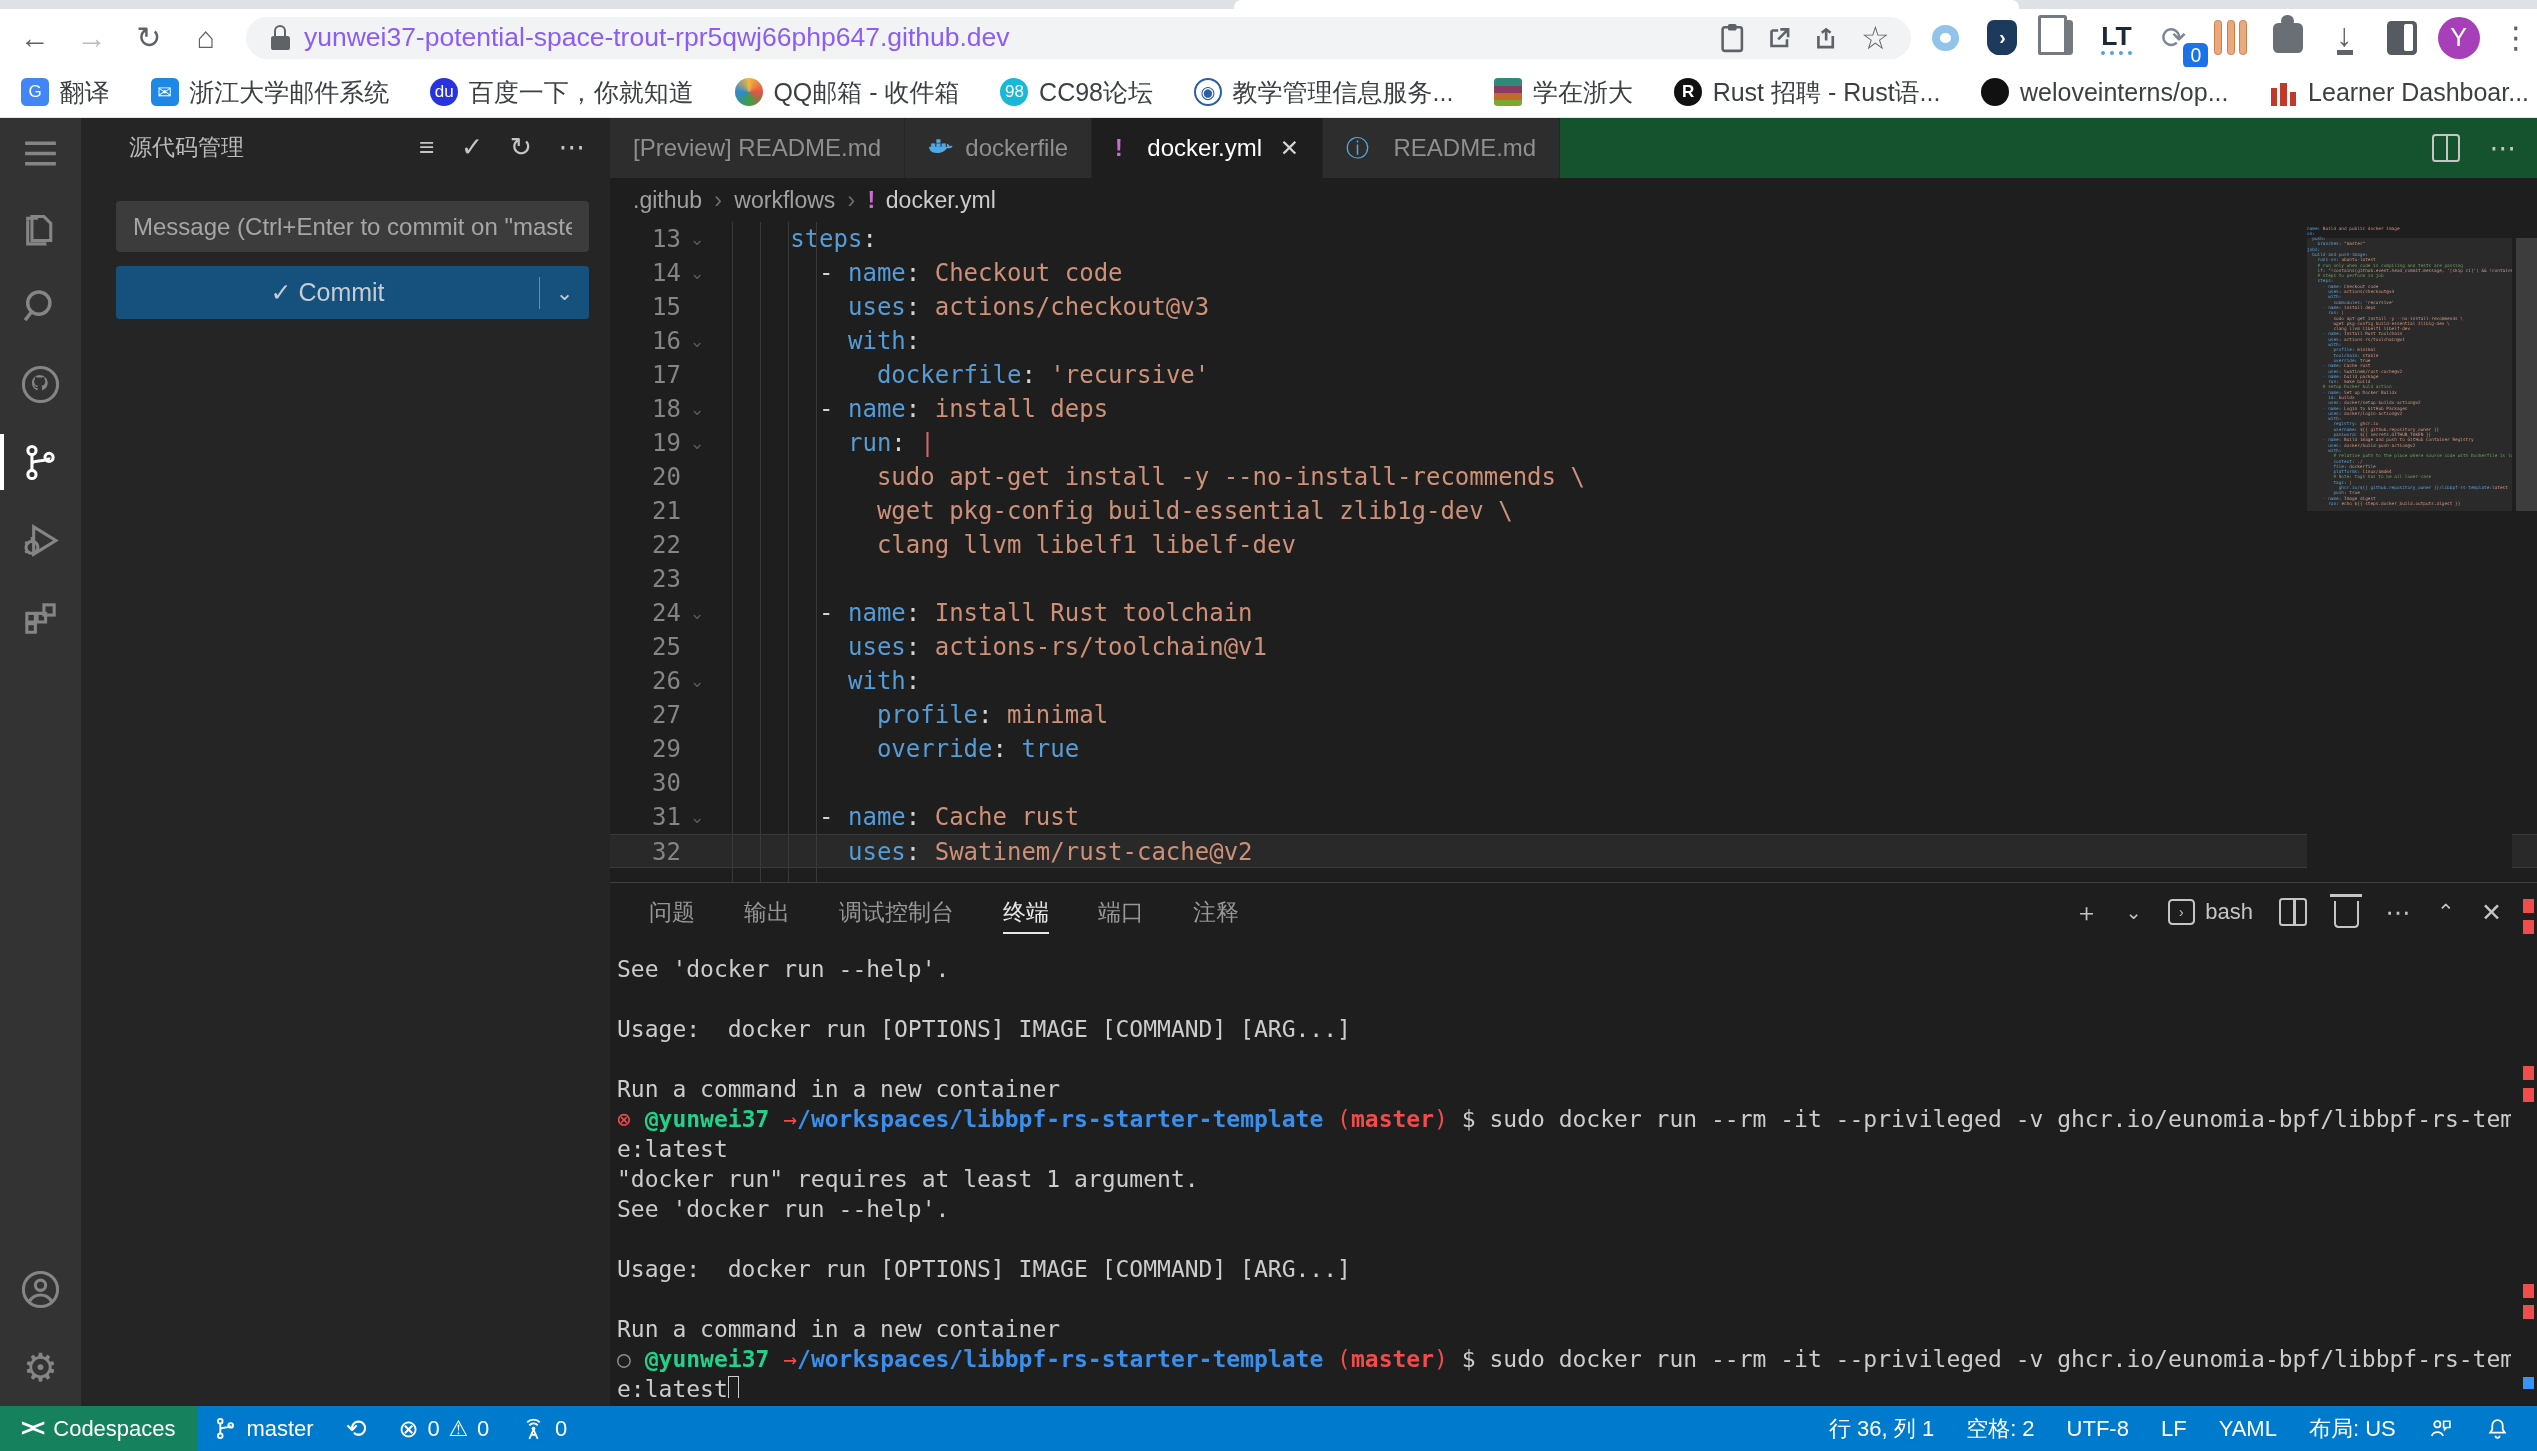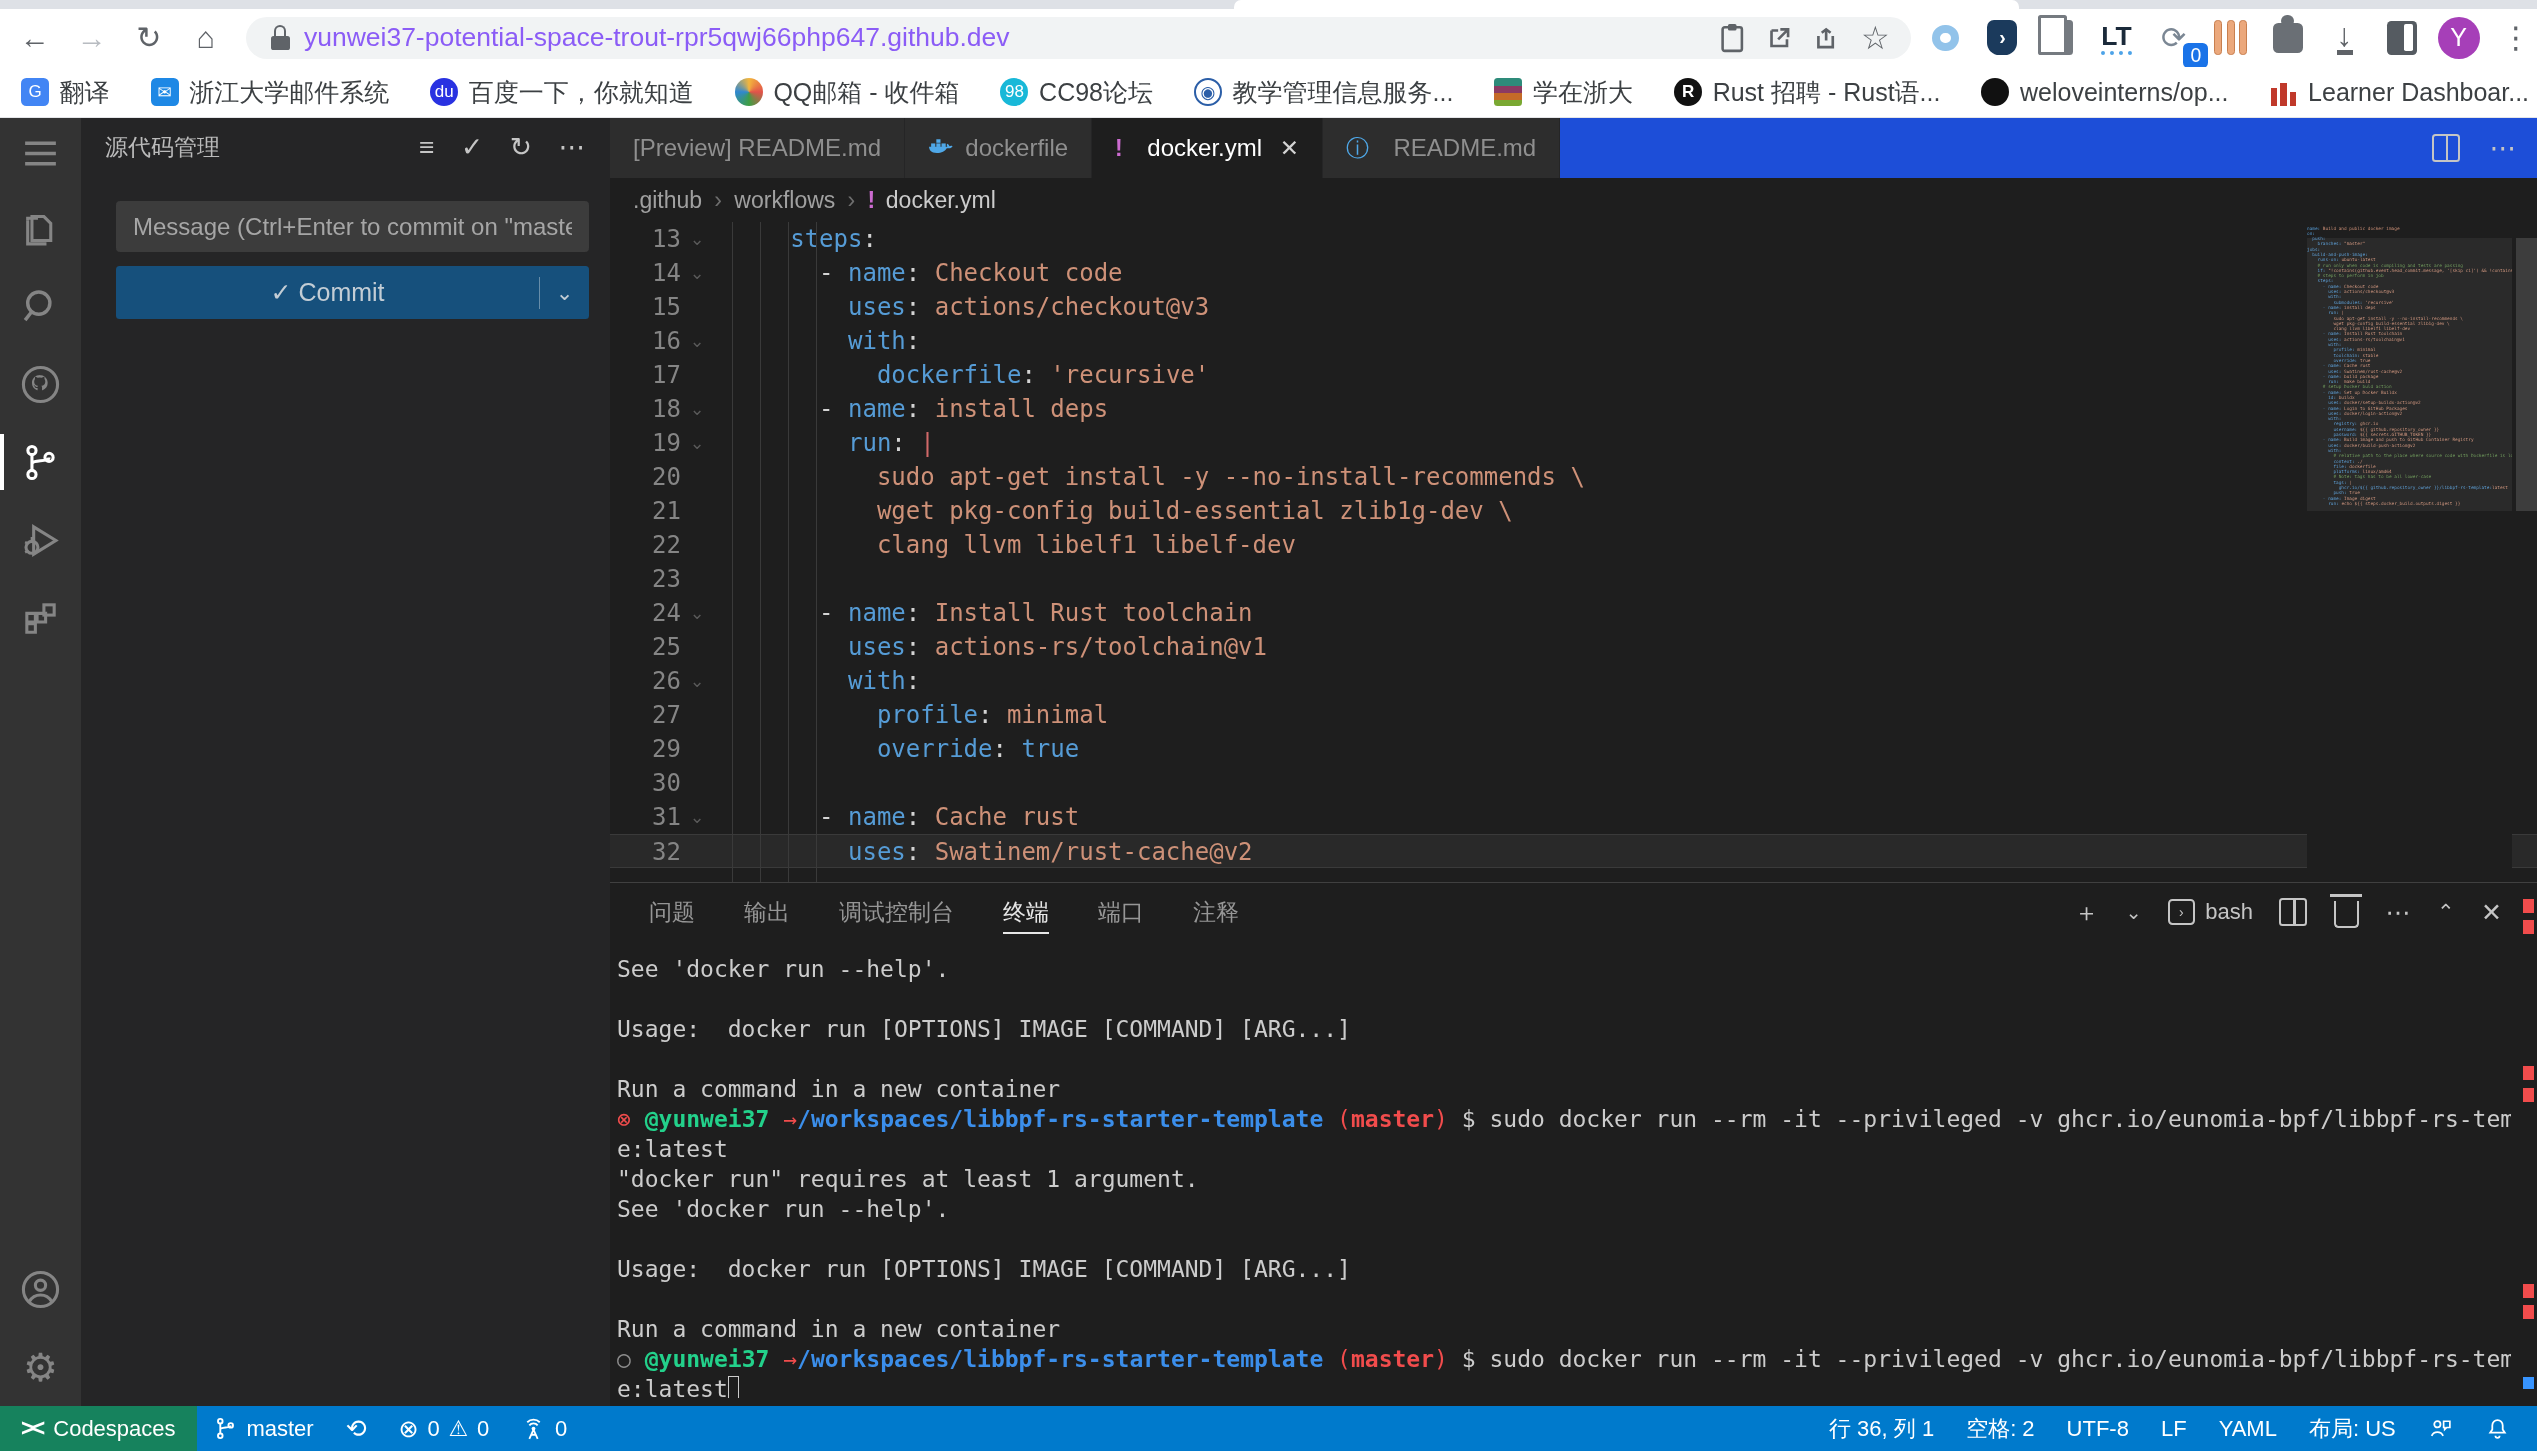--- a/index.html
+++ b/index.html
@@ -60,34 +60,34 @@
 
   #activitybar { position:absolute; left:0; top:0; width:81px; height:1288px; background:#333333; display:flex; flex-direction:column; align-items:center; }
   .act { width:81px; height:78px; display:flex; align-items:center; justify-content:center; color:#858585; position:relative; }
   .act.active { color:#ffffff; }
   .act.active:before { content:""; position:absolute; left:0; top:10.6px; bottom:10.6px; width:3.5px; background:#ffffff; }
   .act svg { width:41px; height:41px; }
   .act.hamburger { height:71px; }
   #act-spacer { flex:1; }
 
   #sidebar { position:absolute; left:81px; top:0; width:529px; height:1288px; background:#252526; }
-  #sidebar-header { display:flex; align-items:center; height:58px; padding:0 25px 0 24px; }
+  #sidebar-header { display:flex; align-items:center; height:58px; padding:0 25px 0 48px; }
   #sidebar-title { font-size:23px; color:#bbbbbb; flex:1; }
   .sb-ico { color:#c5c5c5; font-size:26.5px; margin-left:26.5px; }
   #commit-msg { margin:25px 21px 0 35px; width:473px; height:51px; background:#3c3c3c; border:0.9px solid #3c3c3c; border-radius:3.5px;
                 color:#a6a6a6; font-size:24px; padding:0 16px; font-family:"Liberation Sans",sans-serif; }
   #commit-msg::placeholder { color:#a6a6a6; }
   #commit-btn { margin:14px 21px 0 35px; width:473px; height:53px; background:#16507c; border-radius:3.5px; display:flex; align-items:center; color:#c3cdd5; font-size:25px; }
   #commit-btn .main { flex:1; text-align:center; }
   #commit-btn .sep { width:0.9px; height:32px; background:rgba(255,255,255,.35); }
   #commit-btn .dd { width:49px; text-align:center; font-size:21px; }
 
   
   #editor { position:absolute; left:610px; top:0; width:1927px; height:764px; overflow:hidden; }
-  #tabbar { height:60px; background:#1d4ed8; display:flex; }
+  #tabbar { height:60px; background:#14532d; display:flex; }
   .tab { display:flex; align-items:center; padding:0 23px; background:#2d2d2d; border-right:0.9px solid #252526; font-size:24px; color:#8f8f8f; }
   .tab.active { background:#1e1e1e; color:#ffffff; }
   .tab .ticon { margin-right:12.3px; font-size:23px; }
   .ticon.warn { color:#cc6bd0; font-weight:bold; }
   .ticon.info { color:#4fa8e8; }
   .tab .close { margin-left:17.6px; color:#d4d4d4; font-size:23px; }
   #tab-actions { margin-left:auto; display:flex; align-items:center; padding-right:21px; color:#c5c5c5; }
   .splitbox { width:28px; height:28px; border:2.6px solid #c5c5c5; border-radius:3.5px; position:relative; margin-right:30px; }
   .splitbox:before { content:""; position:absolute; left:50%; top:0; bottom:0; width:2.6px; background:#c5c5c5; }
 

